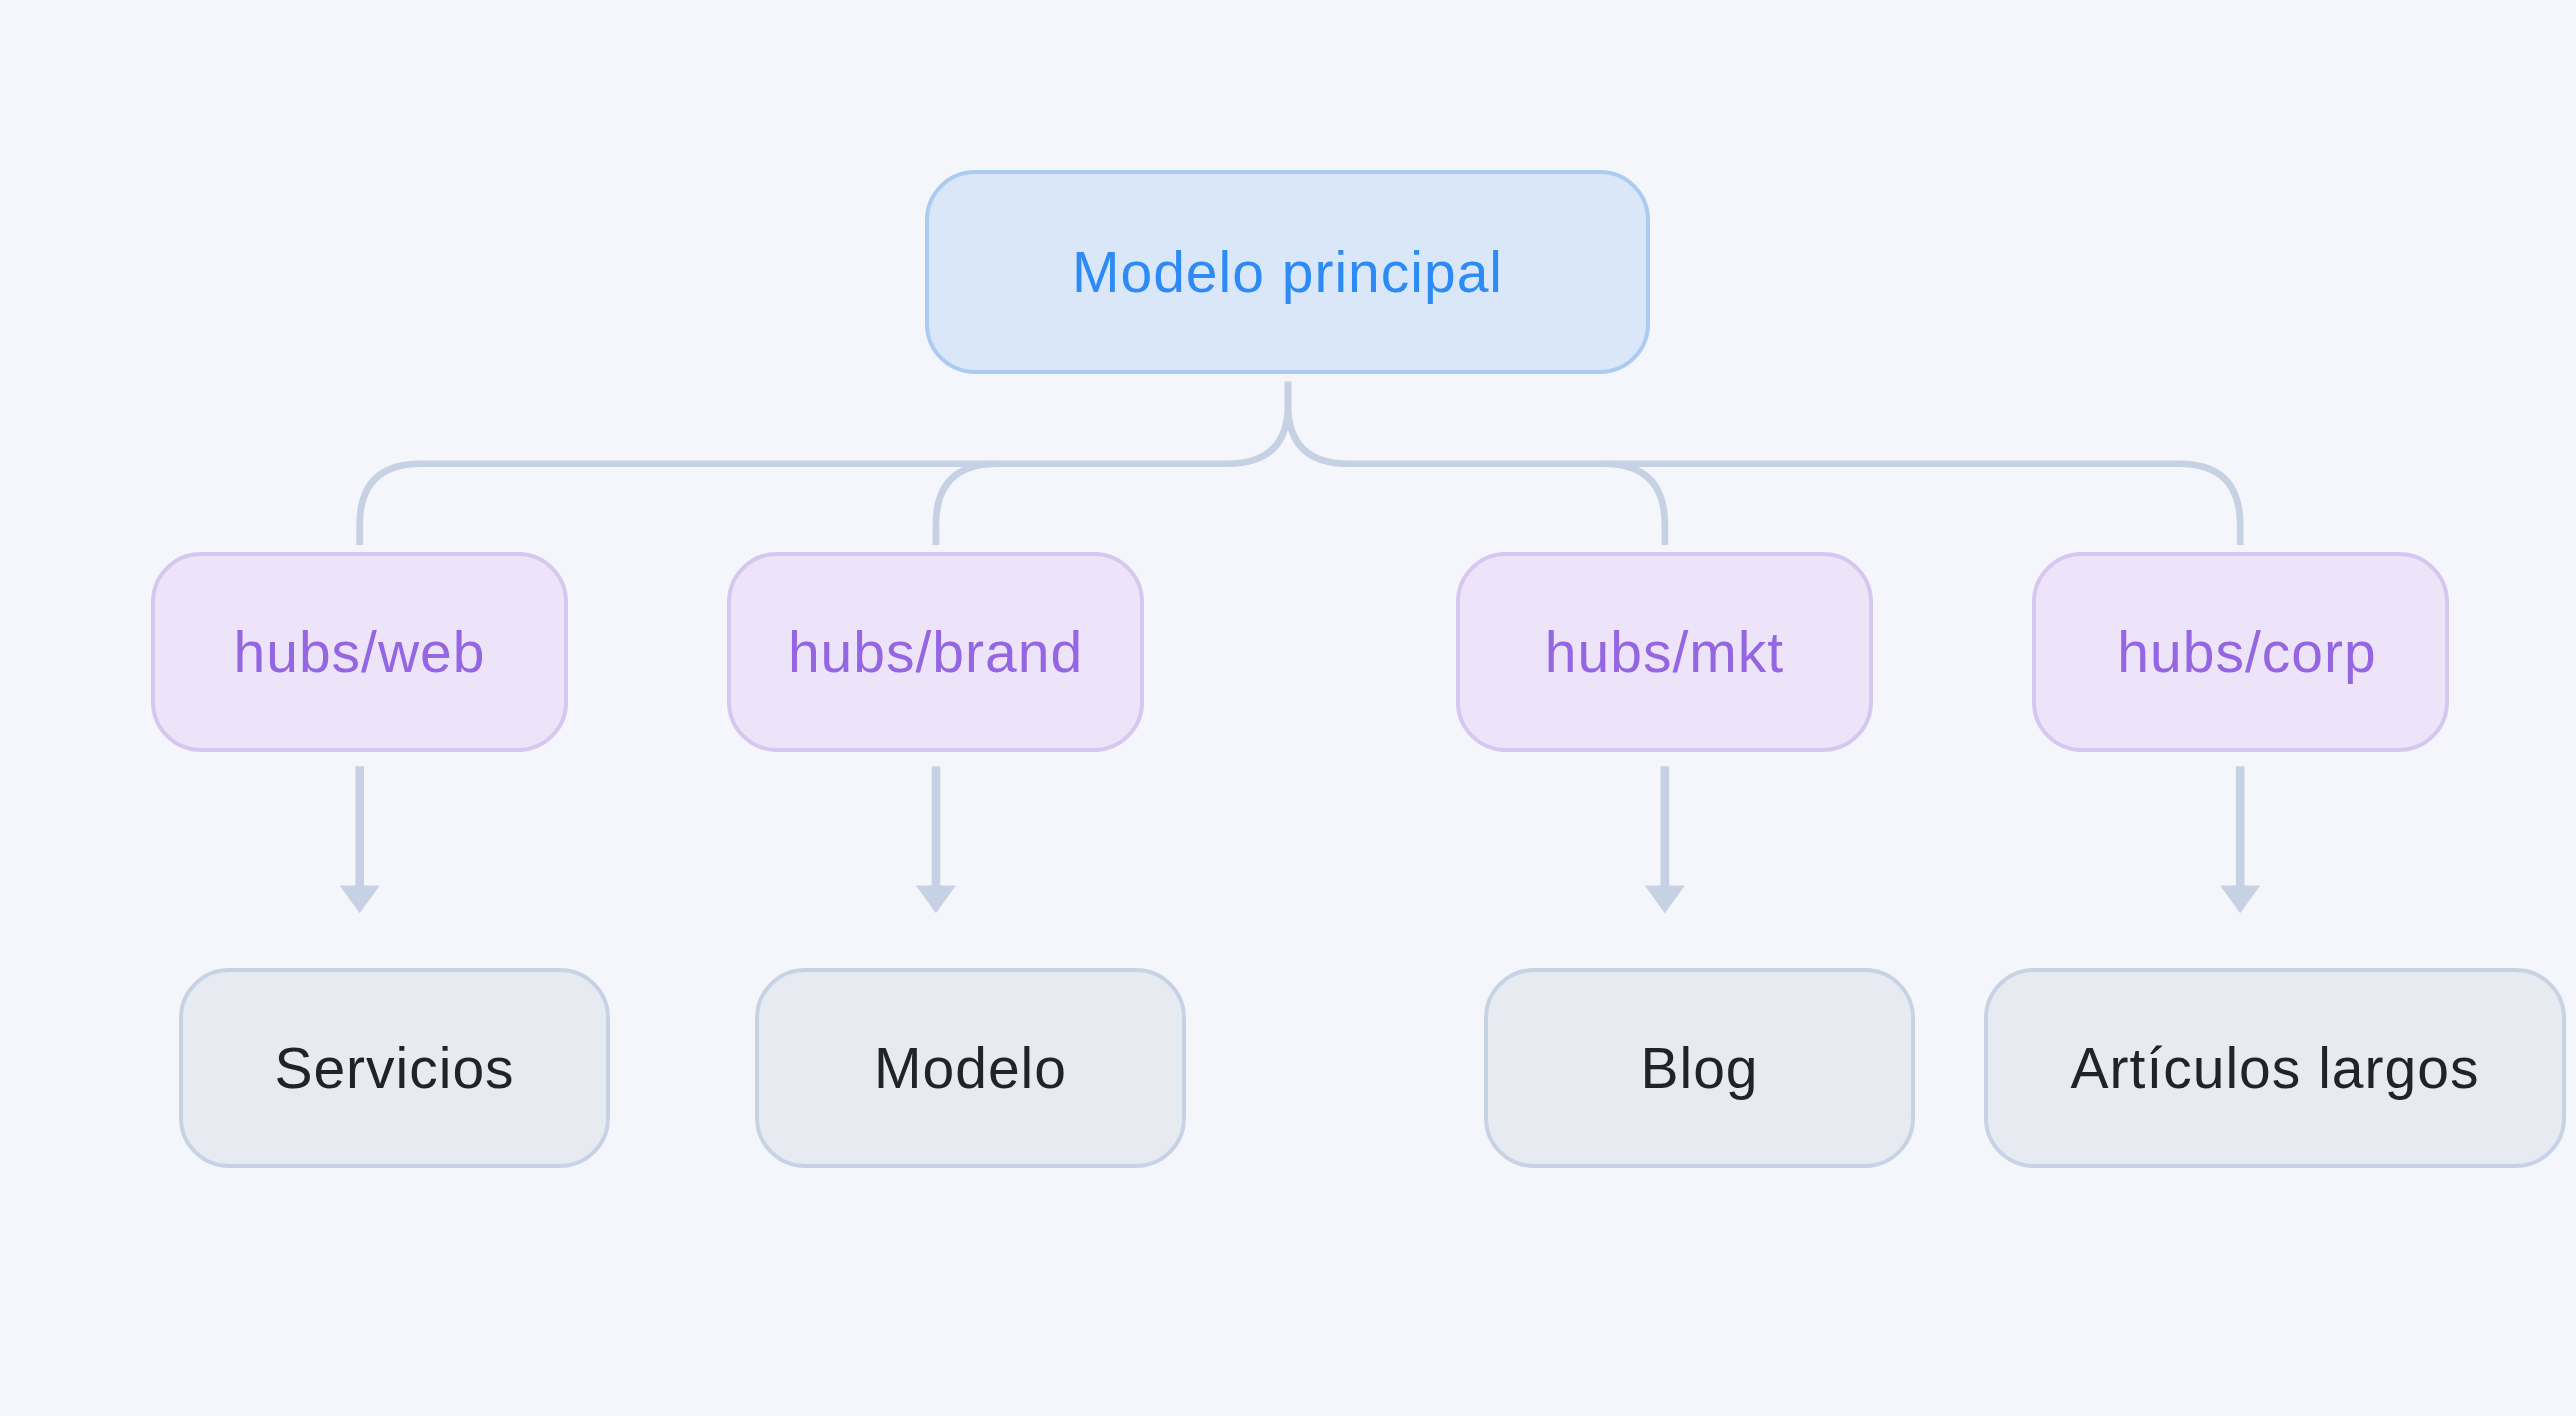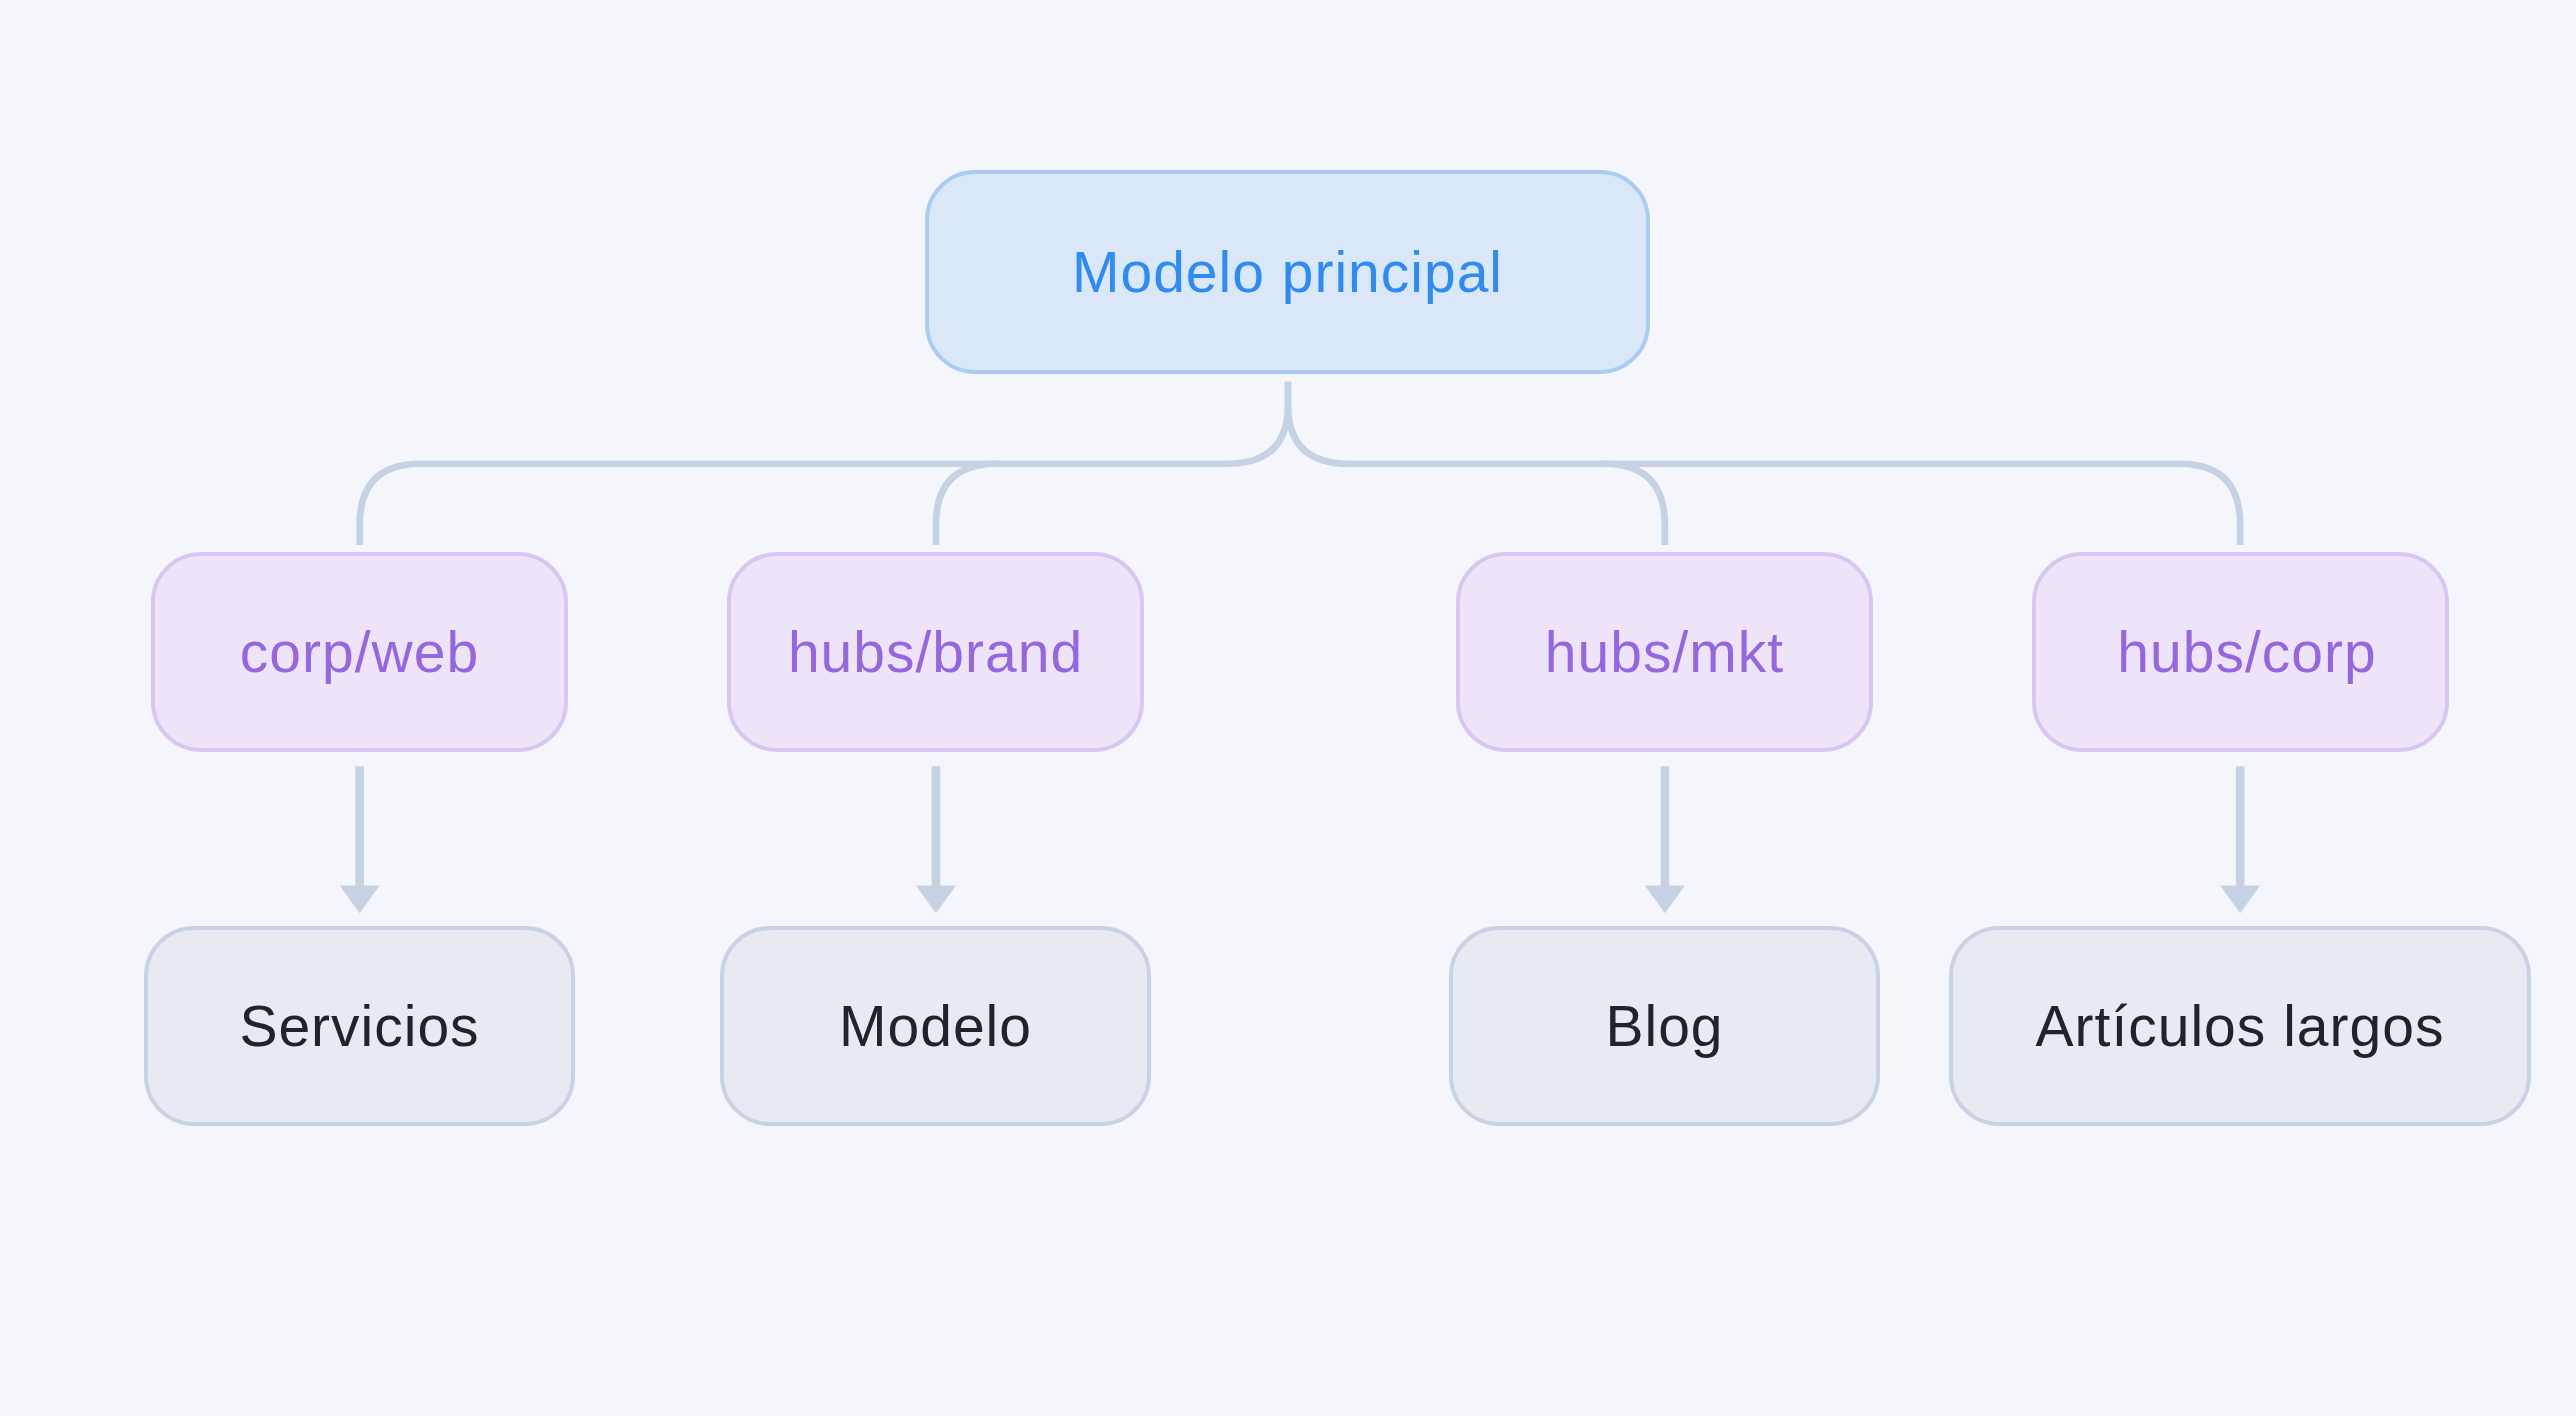--- a/index.html
+++ b/index.html
@@ -76,26 +76,27 @@
   }
   .node-hub {
     top: 552px;
     height: 200px;
     width: 417px;
     background: var(--hub-fill);
     border-color: var(--hub-border);
     color: var(--hub-text);
   }
   .node-leaf {
-    top: 926px;
+    top: 968px;
     height: 200px;
     width: 431px;
     background: var(--leaf-fill);
     border-color: var(--leaf-border);
     color: var(--leaf-text);
+    margin-left: 35px;
   }
   
   .hub-c1  { left: 151px; }
   .hub-c2  { left: 727px; }
   .hub-c3  { left: 1456px; }
   .hub-c4  { left: 2032px; padding-left: 13px; }
   .leaf-c1 { left: 144px; }
   .leaf-c2 { left: 720px; }
   .leaf-c3 { left: 1449px; }
   .leaf-c4 { left: 1949px; width: 582px; }
@@ -126,21 +127,21 @@
 
     <path class="arrow-line" d="M 2348 803 L 2348 930"></path>
     <polygon class="arrow-head" points="2327,928 2369,928 2348,957"></polygon>
   </svg>
 
   <div class="node node-root">
     <span>Modelo principal</span>
   </div>
 
   <div class="node node-hub hub-c1">
-    <span>corp/web</span>
+    <span>hubs/web</span>
   </div>
   <div class="node node-hub hub-c3">
     <span>hubs/mkt</span>
   </div>
   <div class="node node-hub hub-c2">
     <span>hubs/brand</span>
   </div>
   <div class="node node-hub hub-c4">
     <span>hubs/corp</span>
   </div>

